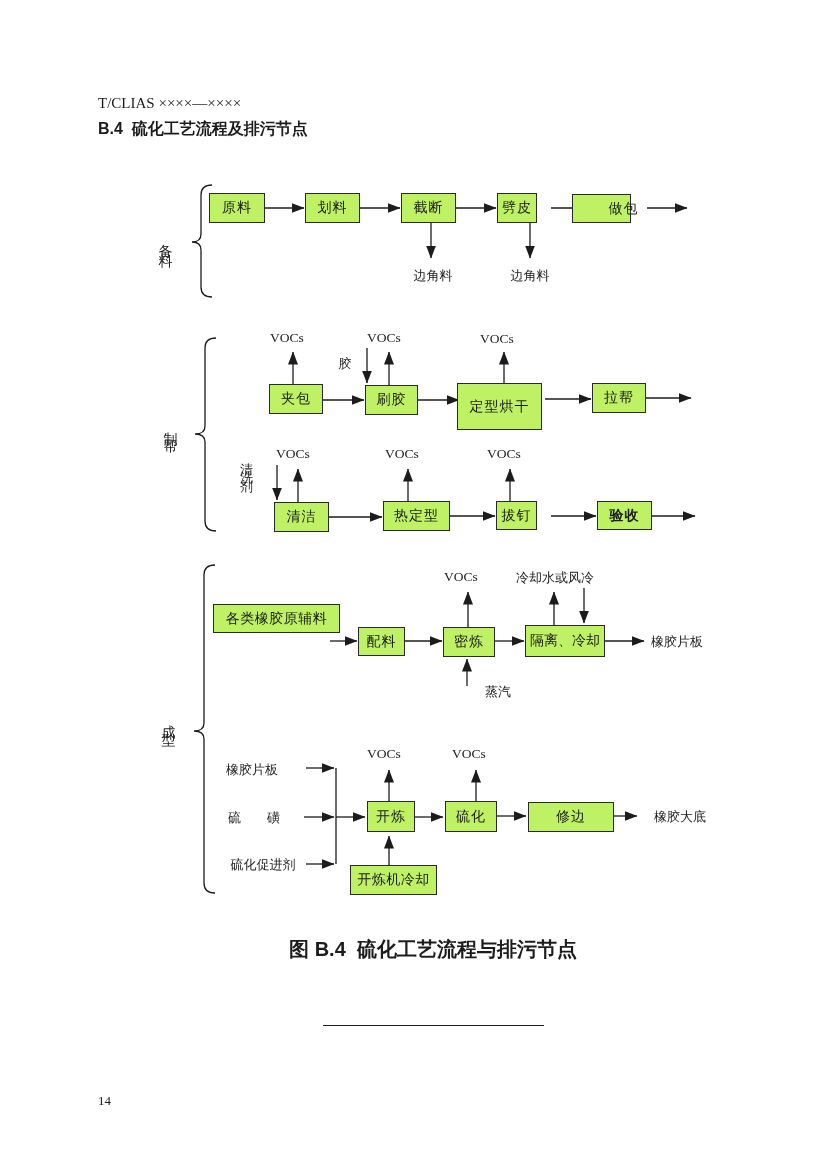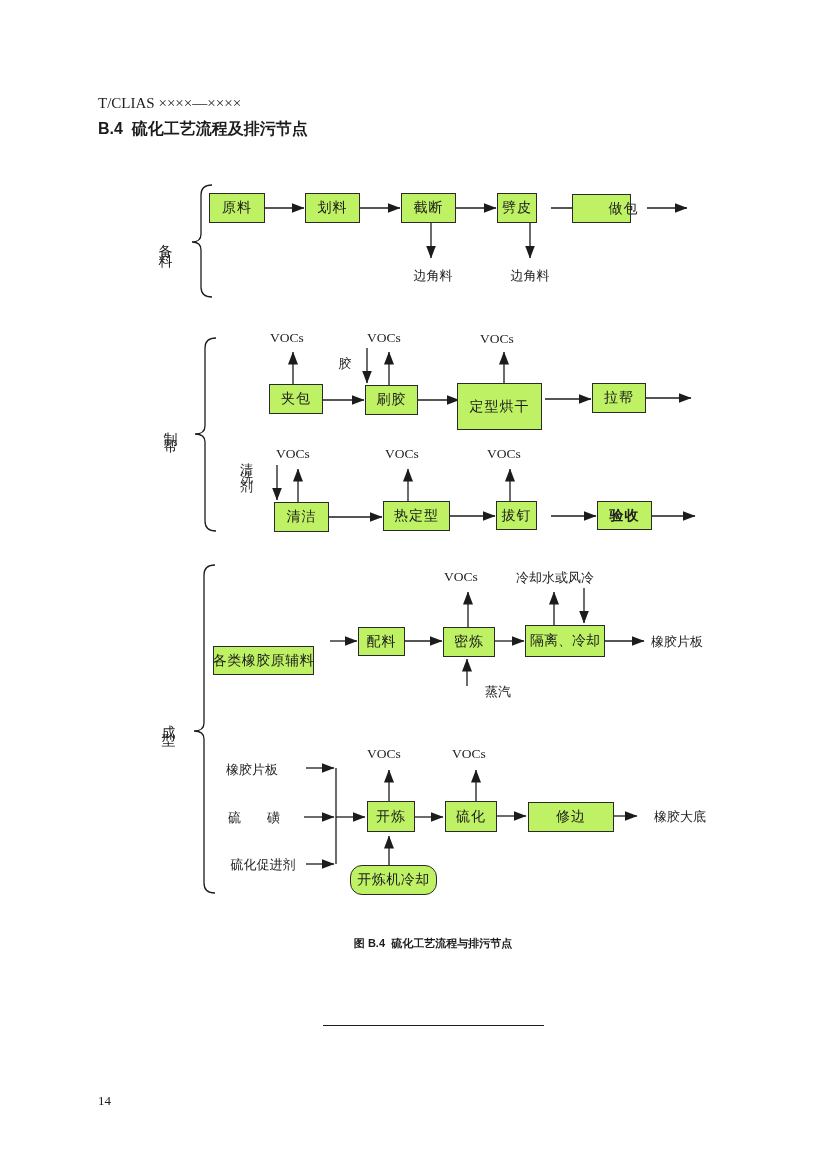--- a/index.html
+++ b/index.html
@@ -10,21 +10,21 @@
   }
   .doc-code{
     position:absolute;left:98px;top:95px;font-family:"Liberation Serif",serif;
     font-size:15px;white-space:pre;
   }
   .heading{
     position:absolute;left:98px;top:119px;font-size:16px;font-weight:bold;white-space:pre;
   }
   .caption{
     position:absolute;left:433px;top:936px;transform:translateX(-50%);
-    font-size:11px;font-weight:bold;white-space:pre;
+    font-size:20px;font-weight:bold;white-space:pre;
   }
   .footnote-rule{
     position:absolute;left:323px;top:1025px;width:221px;height:0;
     border-top:1.4px solid #1c1c1c;
   }
   .page-number{
     position:absolute;left:98px;top:1093px;font-family:"Liberation Serif",serif;font-size:13px;
   }
   svg.diagram{position:absolute;left:0;top:0;z-index:1;}
   .box{
@@ -126,29 +126,29 @@
   <div class="box" style="left:269px;top:384px;width:54px;height:30px;">夹包</div>
   <div class="box" style="left:365px;top:385px;width:53px;height:30px;">刷胶</div>
   <div class="box" style="left:457px;top:383px;width:85px;height:47px;">定型烘干</div>
   <div class="box" style="left:592px;top:383px;width:54px;height:30px;">拉帮</div>
 
   <div class="box" style="left:274px;top:502px;width:55px;height:30px;">清洁</div>
   <div class="box" style="left:383px;top:501px;width:67px;height:30px;">热定型</div>
   <div class="box" style="left:496px;top:501px;width:41px;height:29px;">拔钉</div>
   <div class="box" style="left:597px;top:501px;width:55px;height:29px;font-weight:bold;">验收</div>
 
-  <div class="box" style="left:213px;top:646px;width:101px;height:29px;letter-spacing:0.5px;">各类橡胶原辅料</div>
+  <div class="box" style="left:213px;top:604px;width:127px;height:29px;letter-spacing:0.5px;">各类橡胶原辅料</div>
   <div class="box" style="left:358px;top:627px;width:47px;height:29px;">配料</div>
   <div class="box" style="left:443px;top:627px;width:52px;height:30px;">密炼</div>
   <div class="box" style="left:525px;top:625px;width:80px;height:32px;letter-spacing:0;">隔离、冷却</div>
 
   <div class="box" style="left:367px;top:801px;width:48px;height:31px;">开炼</div>
   <div class="box" style="left:445px;top:801px;width:52px;height:31px;">硫化</div>
   <div class="box" style="left:528px;top:802px;width:86px;height:30px;">修边</div>
-  <div class="box" style="left:350px;top:865px;width:87px;height:30px;letter-spacing:0.5px;border-radius:12px;">开炼机冷却</div>
+  <div class="box" style="left:350px;top:865px;width:87px;height:30px;letter-spacing:0.5px;">开炼机冷却</div>
 
   <div class="lbl vocs" style="left:287px;top:338px;">VOCs</div>
   <div class="lbl vocs" style="left:384px;top:338px;">VOCs</div>
   <div class="lbl vocs" style="left:497px;top:339px;">VOCs</div>
   <div class="lbl vocs" style="left:293px;top:454px;">VOCs</div>
   <div class="lbl vocs" style="left:402px;top:454px;">VOCs</div>
   <div class="lbl vocs" style="left:504px;top:454px;">VOCs</div>
   <div class="lbl vocs" style="left:461px;top:577px;">VOCs</div>
   <div class="lbl vocs" style="left:384px;top:754px;">VOCs</div>
   <div class="lbl vocs" style="left:469px;top:754px;">VOCs</div>

